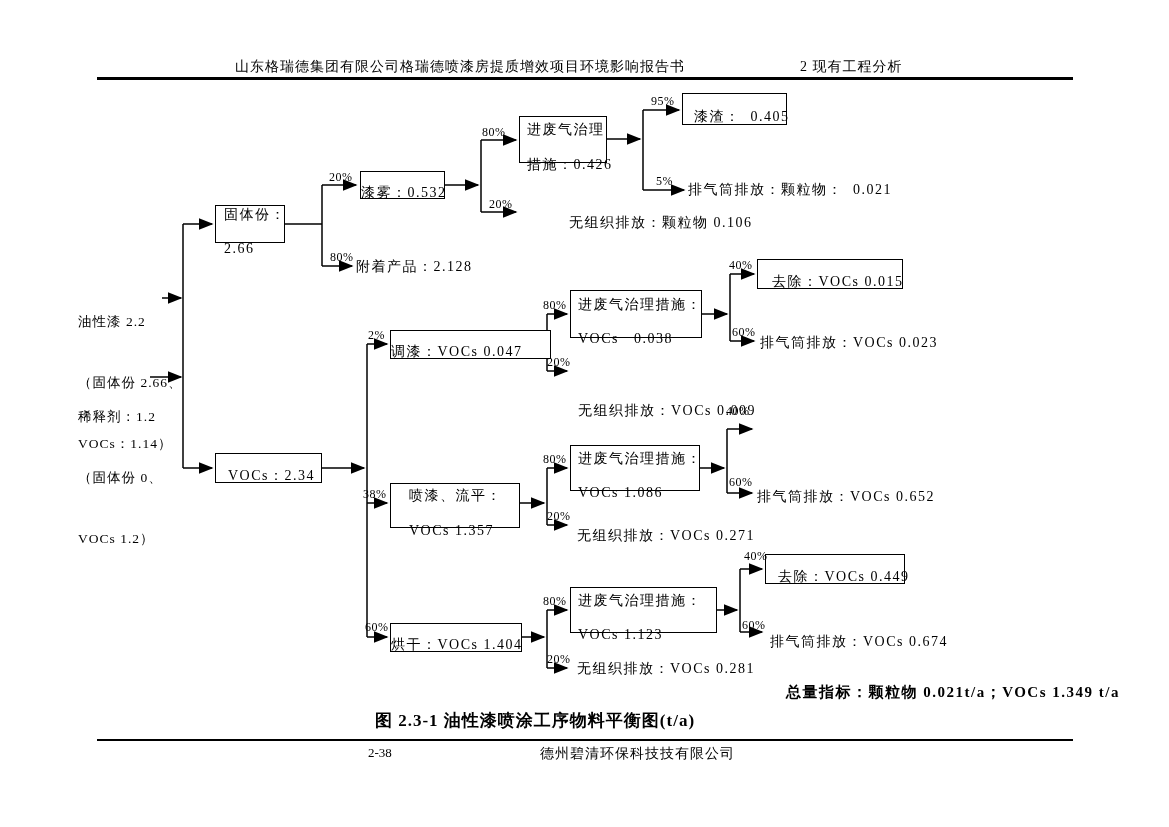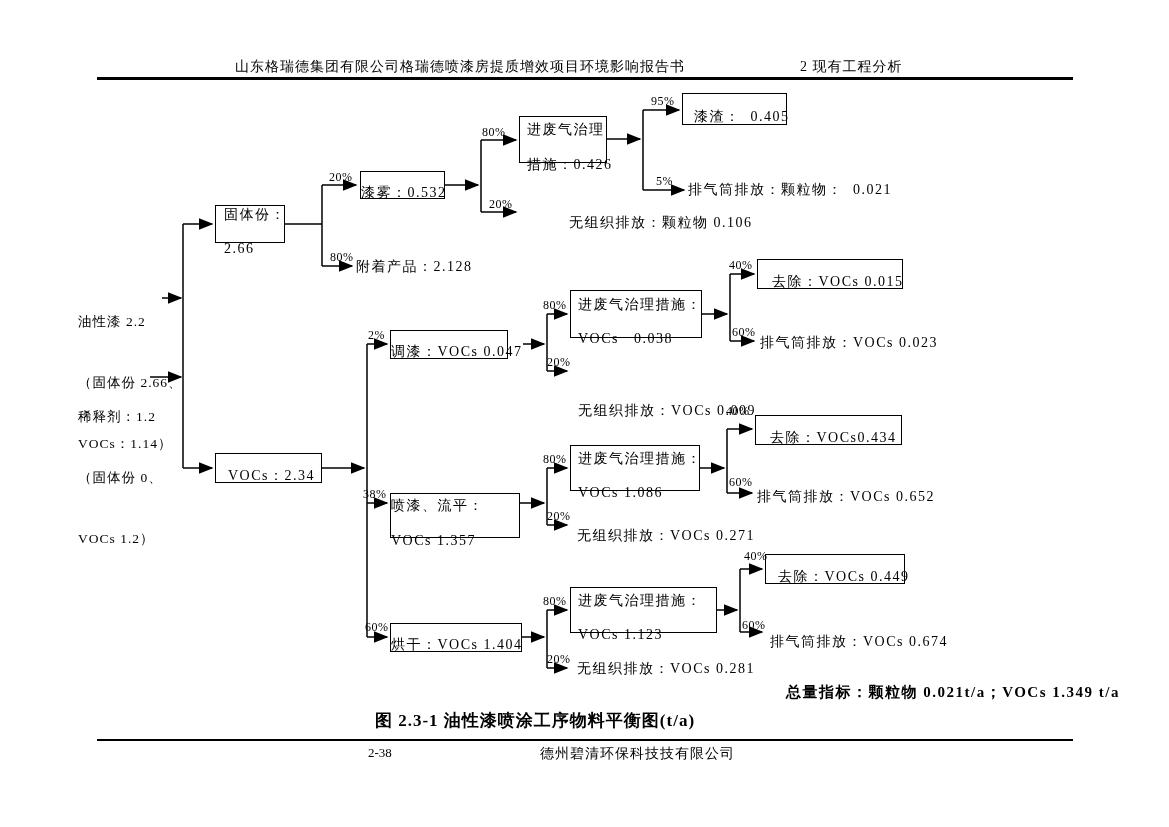--- a/index.html
+++ b/index.html
@@ -111,40 +111,37 @@
   <div class="abs node c" style="left:360px;top:171px;width:85px;height:28px;">
     <div class="nl">漆雾：0.532</div>
   </div>
   <div class="abs node" style="left:519px;top:116px;width:88px;height:47px;padding-left:7px;">
     <div class="nl">进废气治理</div>
     <div class="nl">措施：0.426</div>
   </div>
   <div class="abs node" style="left:682px;top:93px;width:105px;height:32px;padding-left:11px;">
     <div class="nl">漆渣：  0.405</div>
   </div>
-  <div class="abs node c" style="left:390px;top:330px;width:118px;height:29px;">
+  <div class="abs node c" style="left:390px;top:330px;width:161px;height:29px;">
     <div class="nl">调漆：VOCs 0.047</div>
   </div>
   <div class="abs node" style="left:570px;top:290px;width:132px;height:48px;padding-left:7px;">
     <div class="nl">进废气治理措施：</div>
     <div class="nl">VOCs   0.038</div>
   </div>
   <div class="abs node" style="left:757px;top:259px;width:146px;height:30px;padding-left:14px;">
     <div class="nl">去除：VOCs 0.015</div>
   </div>
-  <div class="abs node c" style="left:390px;top:493px;width:130px;height:45px;">
+  <div class="abs node c" style="left:390px;top:483px;width:130px;height:45px;padding-left:18px;">
     <div class="nl">喷漆、流平：</div>
     <div class="nl">VOCs 1.357</div>
   </div>
   <div class="abs node" style="left:570px;top:445px;width:130px;height:46px;padding-left:7px;">
     <div class="nl">进废气治理措施：</div>
     <div class="nl">VOCs 1.086</div>
-  </div>
-  <div class="abs node" style="left:755px;top:415px;width:147px;height:30px;padding-left:14px;">
-    <div class="nl">去除：VOCs0.434</div>
   </div>
   <div class="abs node c" style="left:390px;top:623px;width:132px;height:29px;">
     <div class="nl">烘干：VOCs 1.404</div>
   </div>
   <div class="abs node" style="left:570px;top:587px;width:147px;height:46px;padding-left:7px;">
     <div class="nl">进废气治理措施：</div>
     <div class="nl">VOCs 1.123</div>
   </div>
   <div class="abs node" style="left:765px;top:554px;width:140px;height:30px;padding-left:12px;">
     <div class="nl">去除：VOCs 0.449</div>

